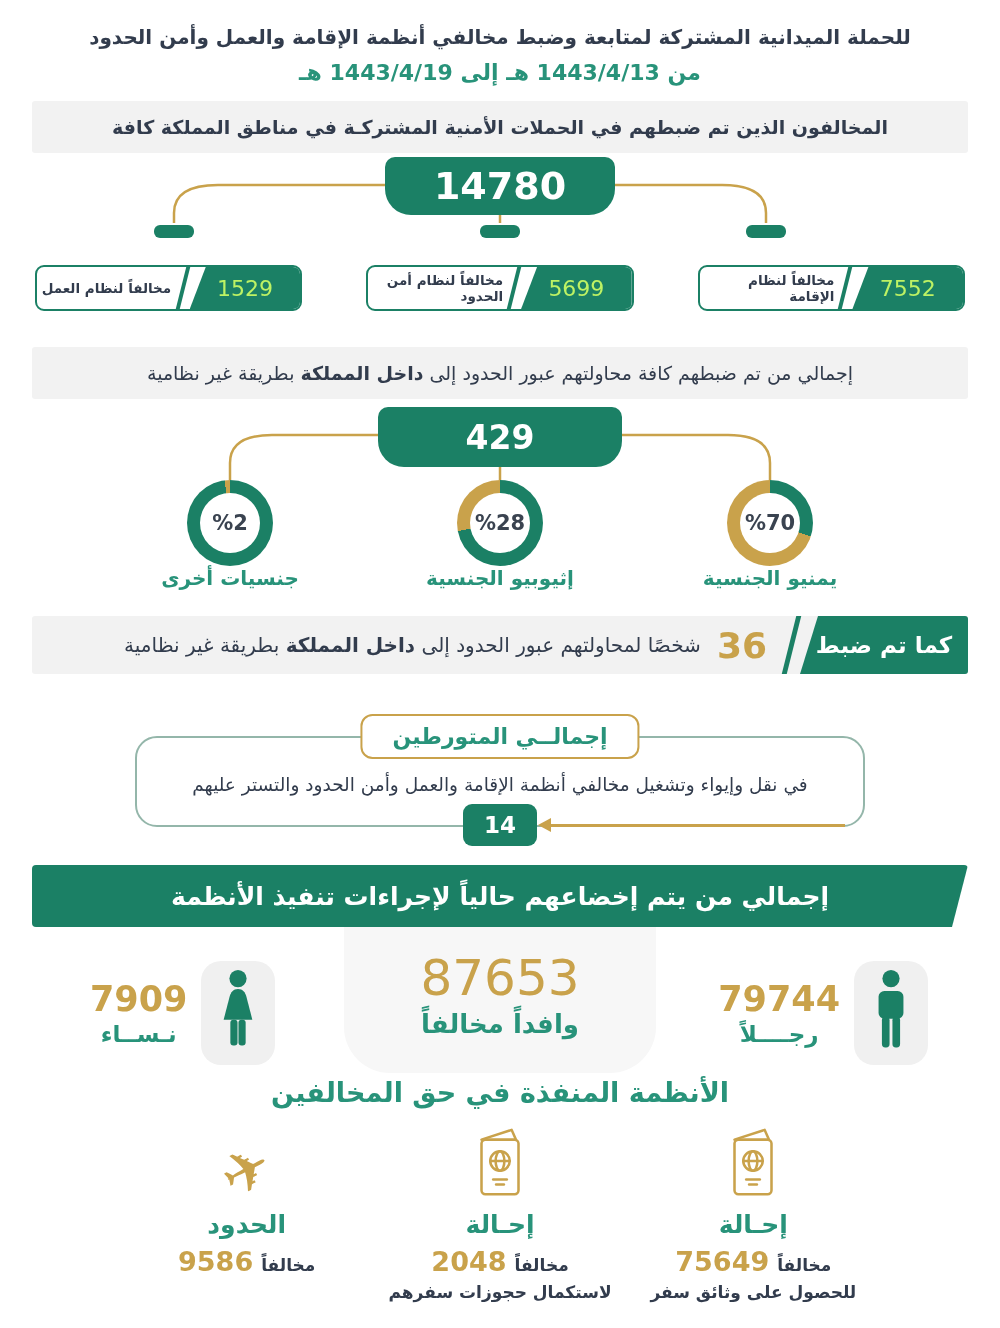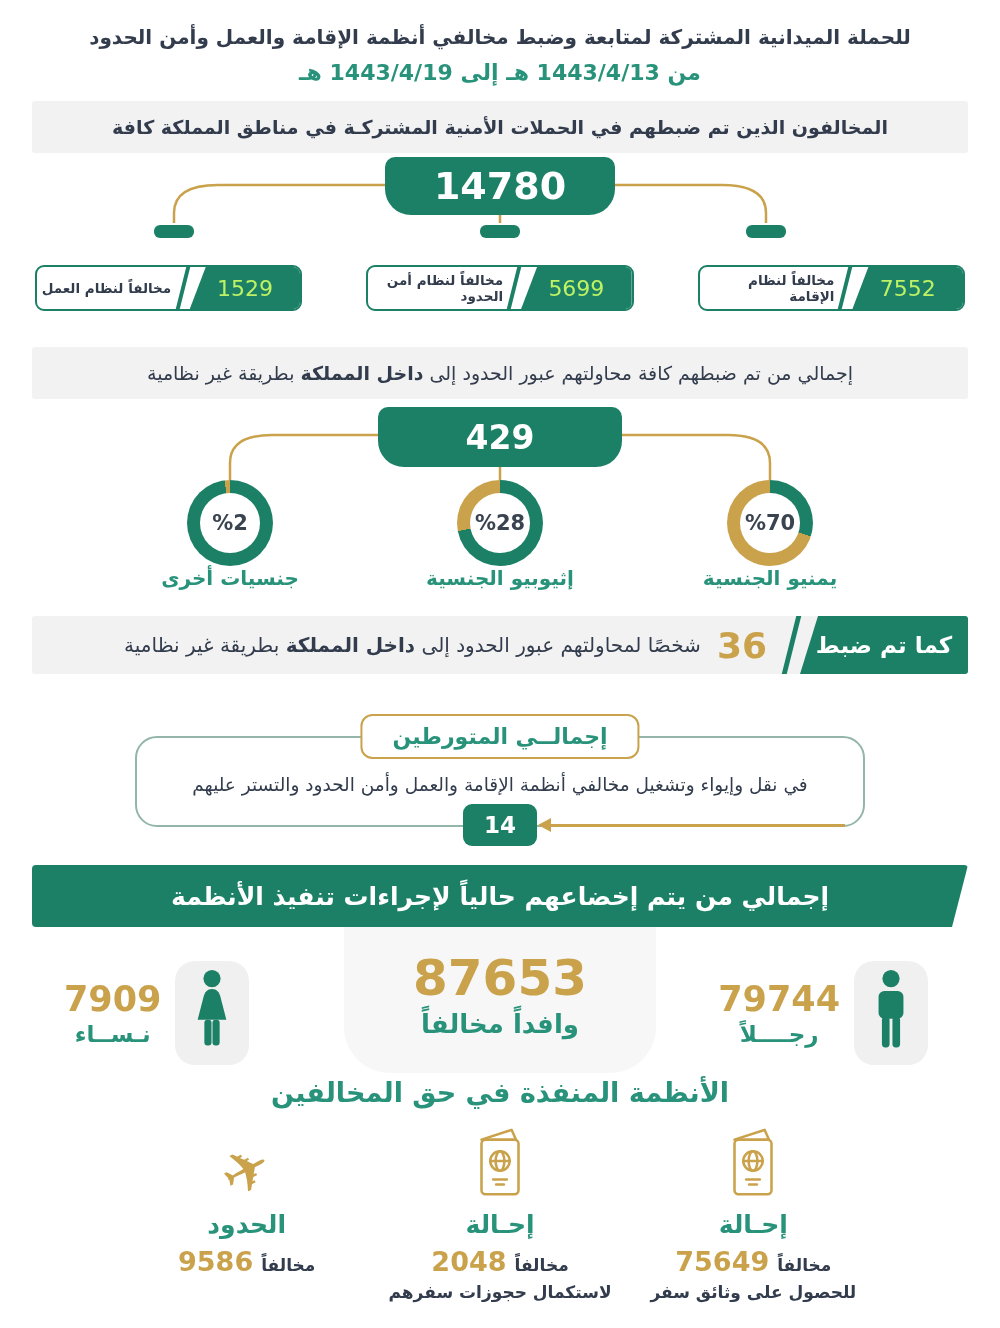--- a/index.html
+++ b/index.html
@@ -88,25 +88,25 @@
 
   
   .banner-green{margin:38px 32px 0;height:62px;background:var(--green);border-radius:4px;
                 clip-path:polygon(0 0,100% 0,calc(100% - 16px) 100%,0 100%);
                 color:#fff;font-weight:bold;font-size:25px;
                 display:flex;align-items:center;justify-content:center}
   .enforce{position:relative;height:150px}
   .enf-center{position:absolute;top:0;left:50%;transform:translateX(-50%);
               width:312px;height:146px;background:var(--graybox);
               border-radius:0 0 46px 46px;text-align:center;padding-top:22px}
-  .enf-num{color:var(--gold);font-weight:bold;font-size:50px}
+  .enf-num{color:var(--gold);font-weight:normal;font-size:50px}
   .enf-label{color:var(--green-text);font-weight:bold;font-size:26px;margin-top:2px}
   .gender{position:absolute;top:34px;display:flex;align-items:center;gap:14px}
   .gender.men{right:72px}
-  .gender.women{left:64px}
+  .gender.women{left:90px}
   .g-icon{width:74px;height:104px;background:#f0f0f0;border-radius:20px;
           display:flex;align-items:center;justify-content:center}
   .g-text{text-align:center}
   .g-num{color:var(--gold);font-weight:bold;font-size:35px}
   .g-label{color:var(--green-text);font-weight:bold;font-size:23px;margin-top:2px}
 
   
   .proc-title{text-align:center;color:var(--green-text);font-weight:bold;font-size:27px}
   .proc-row{display:flex;margin:12px 120px 0}
   .proc-col{flex:1;text-align:center}

